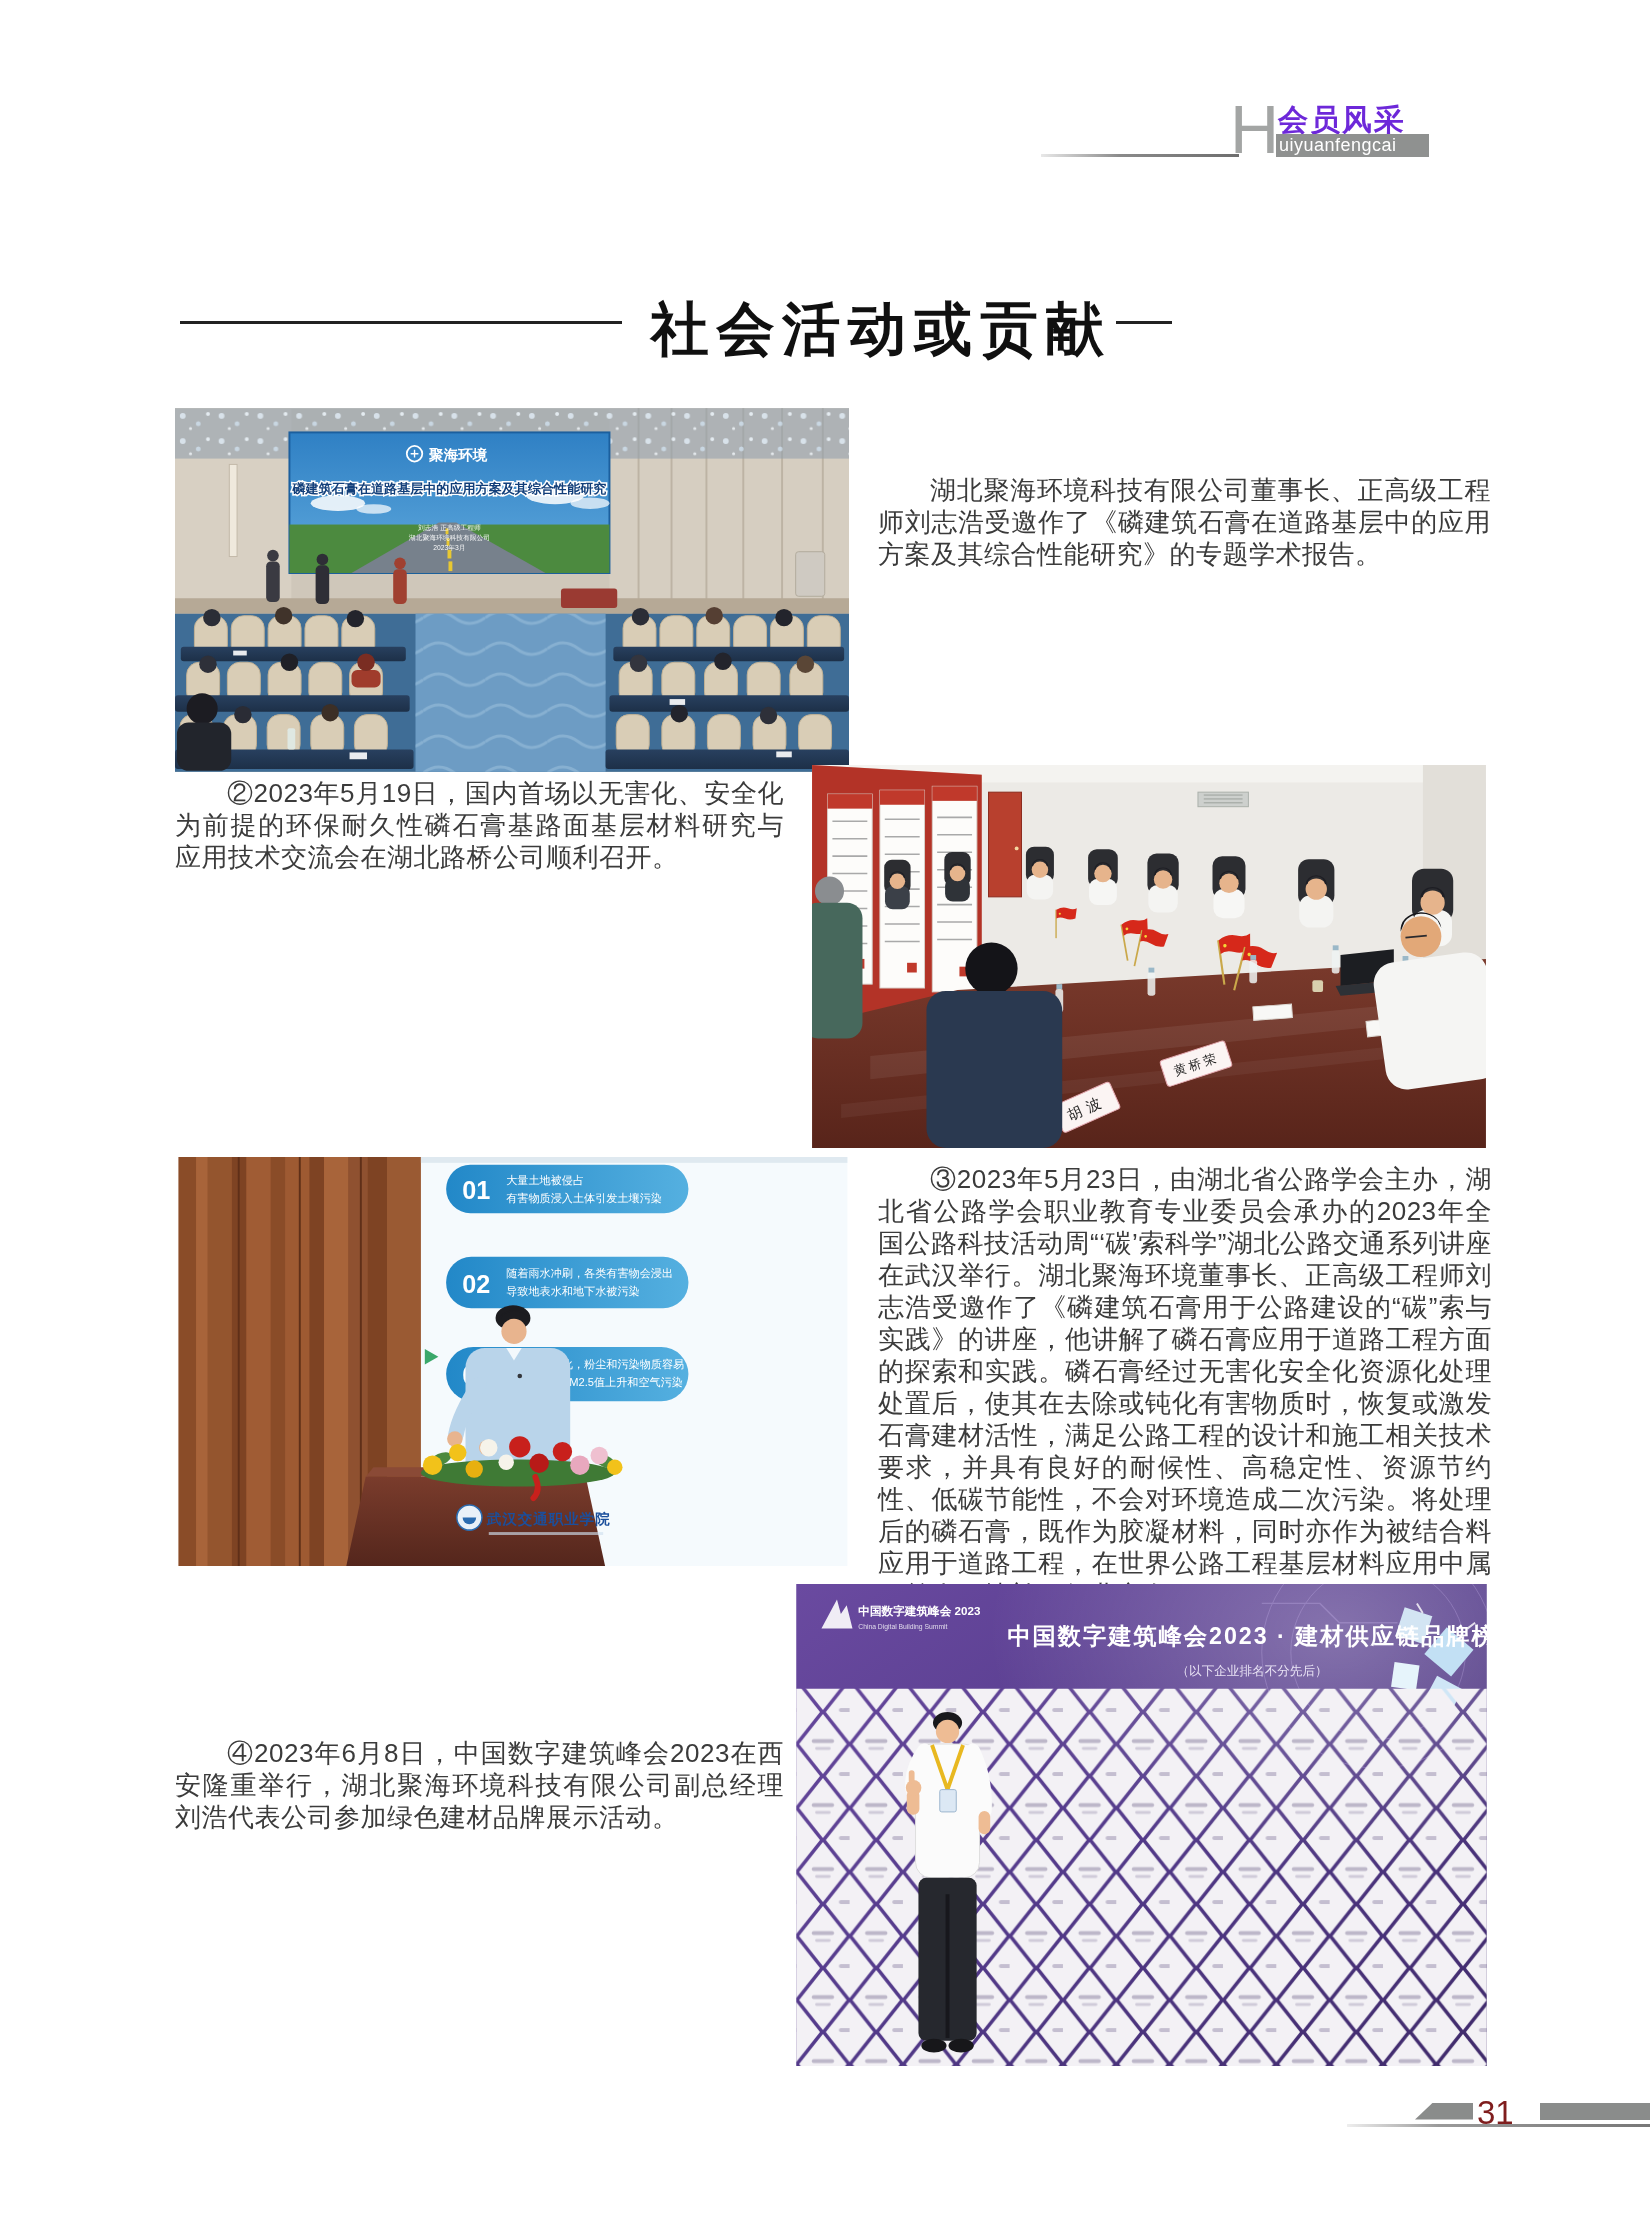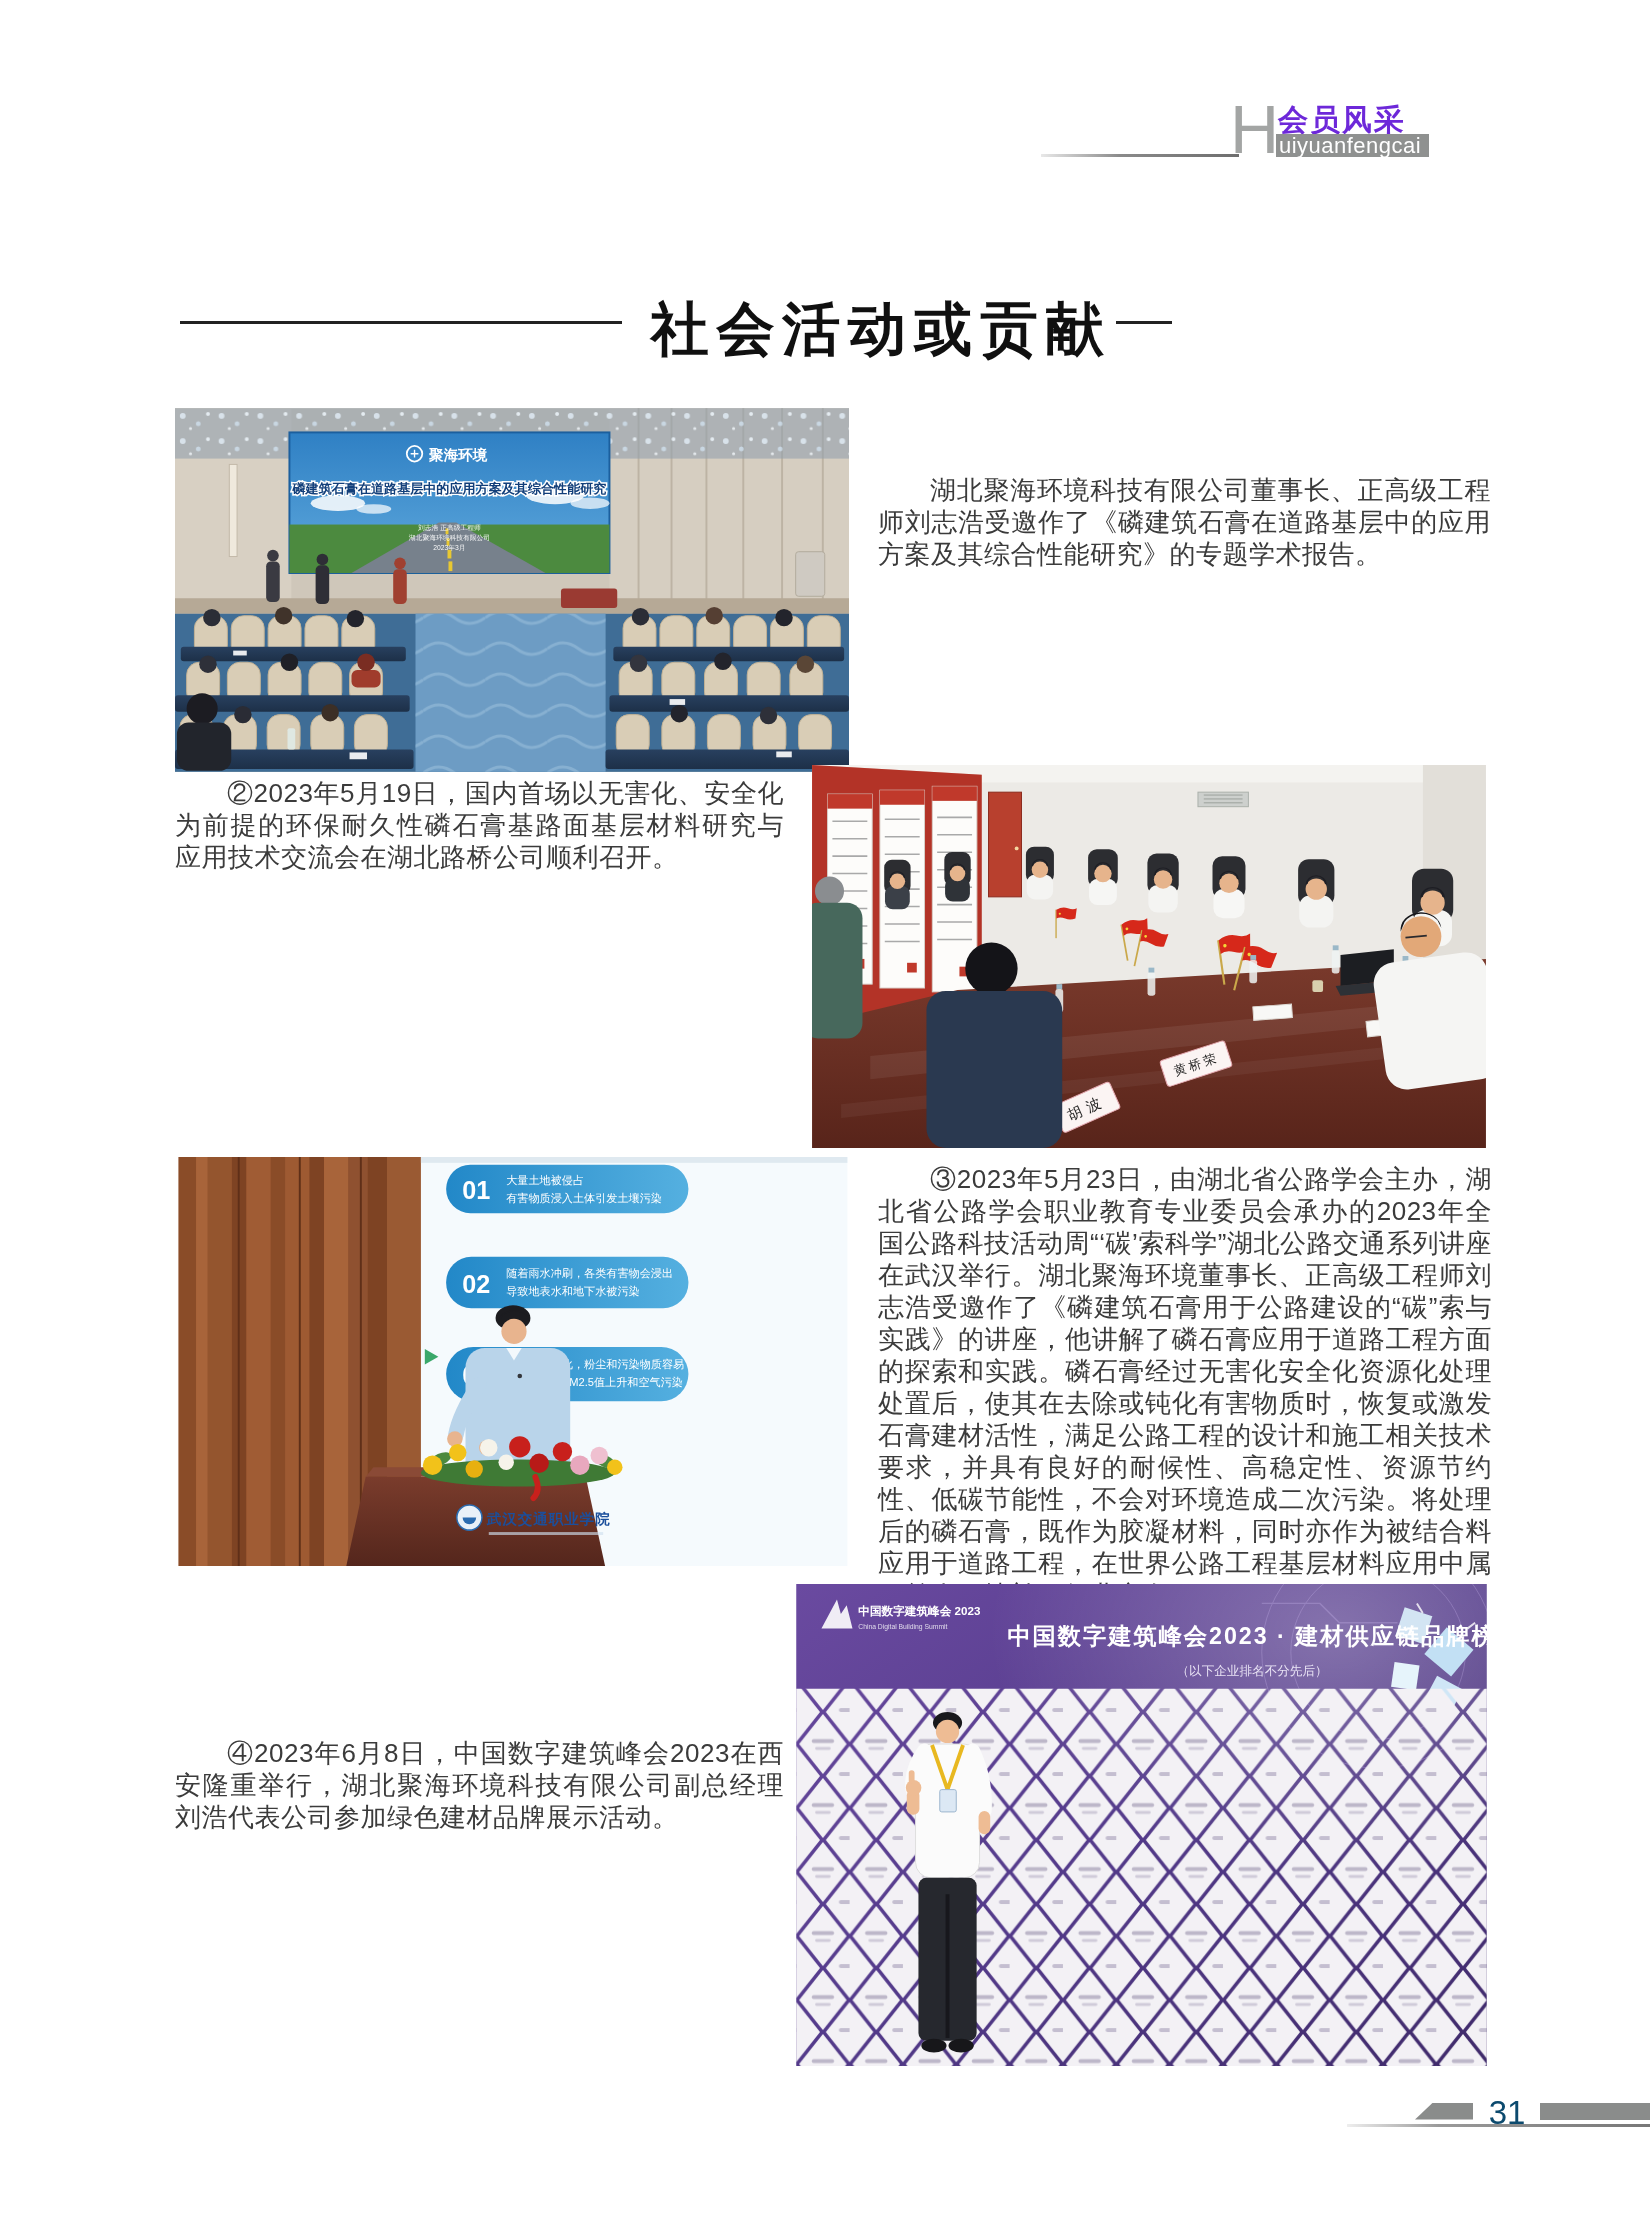--- a/index.html
+++ b/index.html
@@ -7,21 +7,21 @@
         font-family:"Liberation Sans",sans-serif;}
   
   .hdr-rule{position:absolute;left:1041px;top:154px;width:198px;height:2.9px;
             background:linear-gradient(to right,#e8e8e8,#8a8a8a 40%,#6e6e6e);}
   .hdr-letter{position:absolute;left:1230px;top:97px;font-size:68px;line-height:64px;
               color:#a3a5a4;font-weight:400;letter-spacing:0;}
   .hdr-cn{position:absolute;left:1278px;top:100px;font-size:30px;font-weight:bold;
           color:#6d28d9;letter-spacing:1.9px;}
   .hdr-bar{position:absolute;left:1276px;top:134px;width:153px;height:23px;background:#8f9190;
            display:flex;align-items:center;}
-  .hdr-bar span{color:#ffffff;font-size:22px;letter-spacing:0.5px;padding-left:2.9px;}
+  .hdr-bar span{color:#ffffff;font-size:18px;letter-spacing:0.5px;padding-left:2.9px;}
   
   .rule-left{position:absolute;left:180px;top:321px;width:442px;height:2.9px;background:#222;}
   .rule-right{position:absolute;left:1116px;top:321px;width:56px;height:2.9px;background:#222;}
   .section-title{position:absolute;left:640px;top:283px;width:466px;margin:8px;text-align:center;
                  font-family:"DejaVu Serif",serif;font-weight:bold;font-size:58px;
                  letter-spacing:7.8px;color:#101010;}
   
   .textcol{position:absolute;font-size:26px;line-height:32px;color:#3b3b3b;
            text-align:justify;letter-spacing:0.5px;}
   .textcol p{margin:0;text-indent:2em;}
@@ -32,22 +32,22 @@
   
   .photo{position:absolute;display:block;}
   .ph1{left:175px;top:408px;}
   .ph2{left:812px;top:765px;}
   .ph3{left:178px;top:1157px;}
   .ph4{left:796px;top:1584px;}
   svg text{font-family:"Liberation Sans",sans-serif;}
   
   .ft-left{position:absolute;left:1415px;top:2103px;width:58px;height:16.5px;background:#8a8c8b;
            clip-path:polygon(30% 0,100% 0,100% 100%,0 100%);}
-  .ft-num{position:absolute;left:1477px;top:2094px;width:60px;text-align:center;
-          font-size:33px;color:#0c4a6e;}
+  .ft-num{position:absolute;left:1477px;top:2094px;width:60px;
+          font-size:33px;color:#7f1d1d;}
   .ft-right{position:absolute;left:1540px;top:2103px;width:111px;height:16.5px;background:#8a8c8b;}
   .ft-line{position:absolute;left:1347px;top:2124px;width:304px;height:2.9px;
            background:linear-gradient(to right,#eeeeee,#9a9a9a 30%,#777);}
 </style>
 </head>
 <body>
 
 <div class="page">
 
   <div class="hdr-rule"></div>

